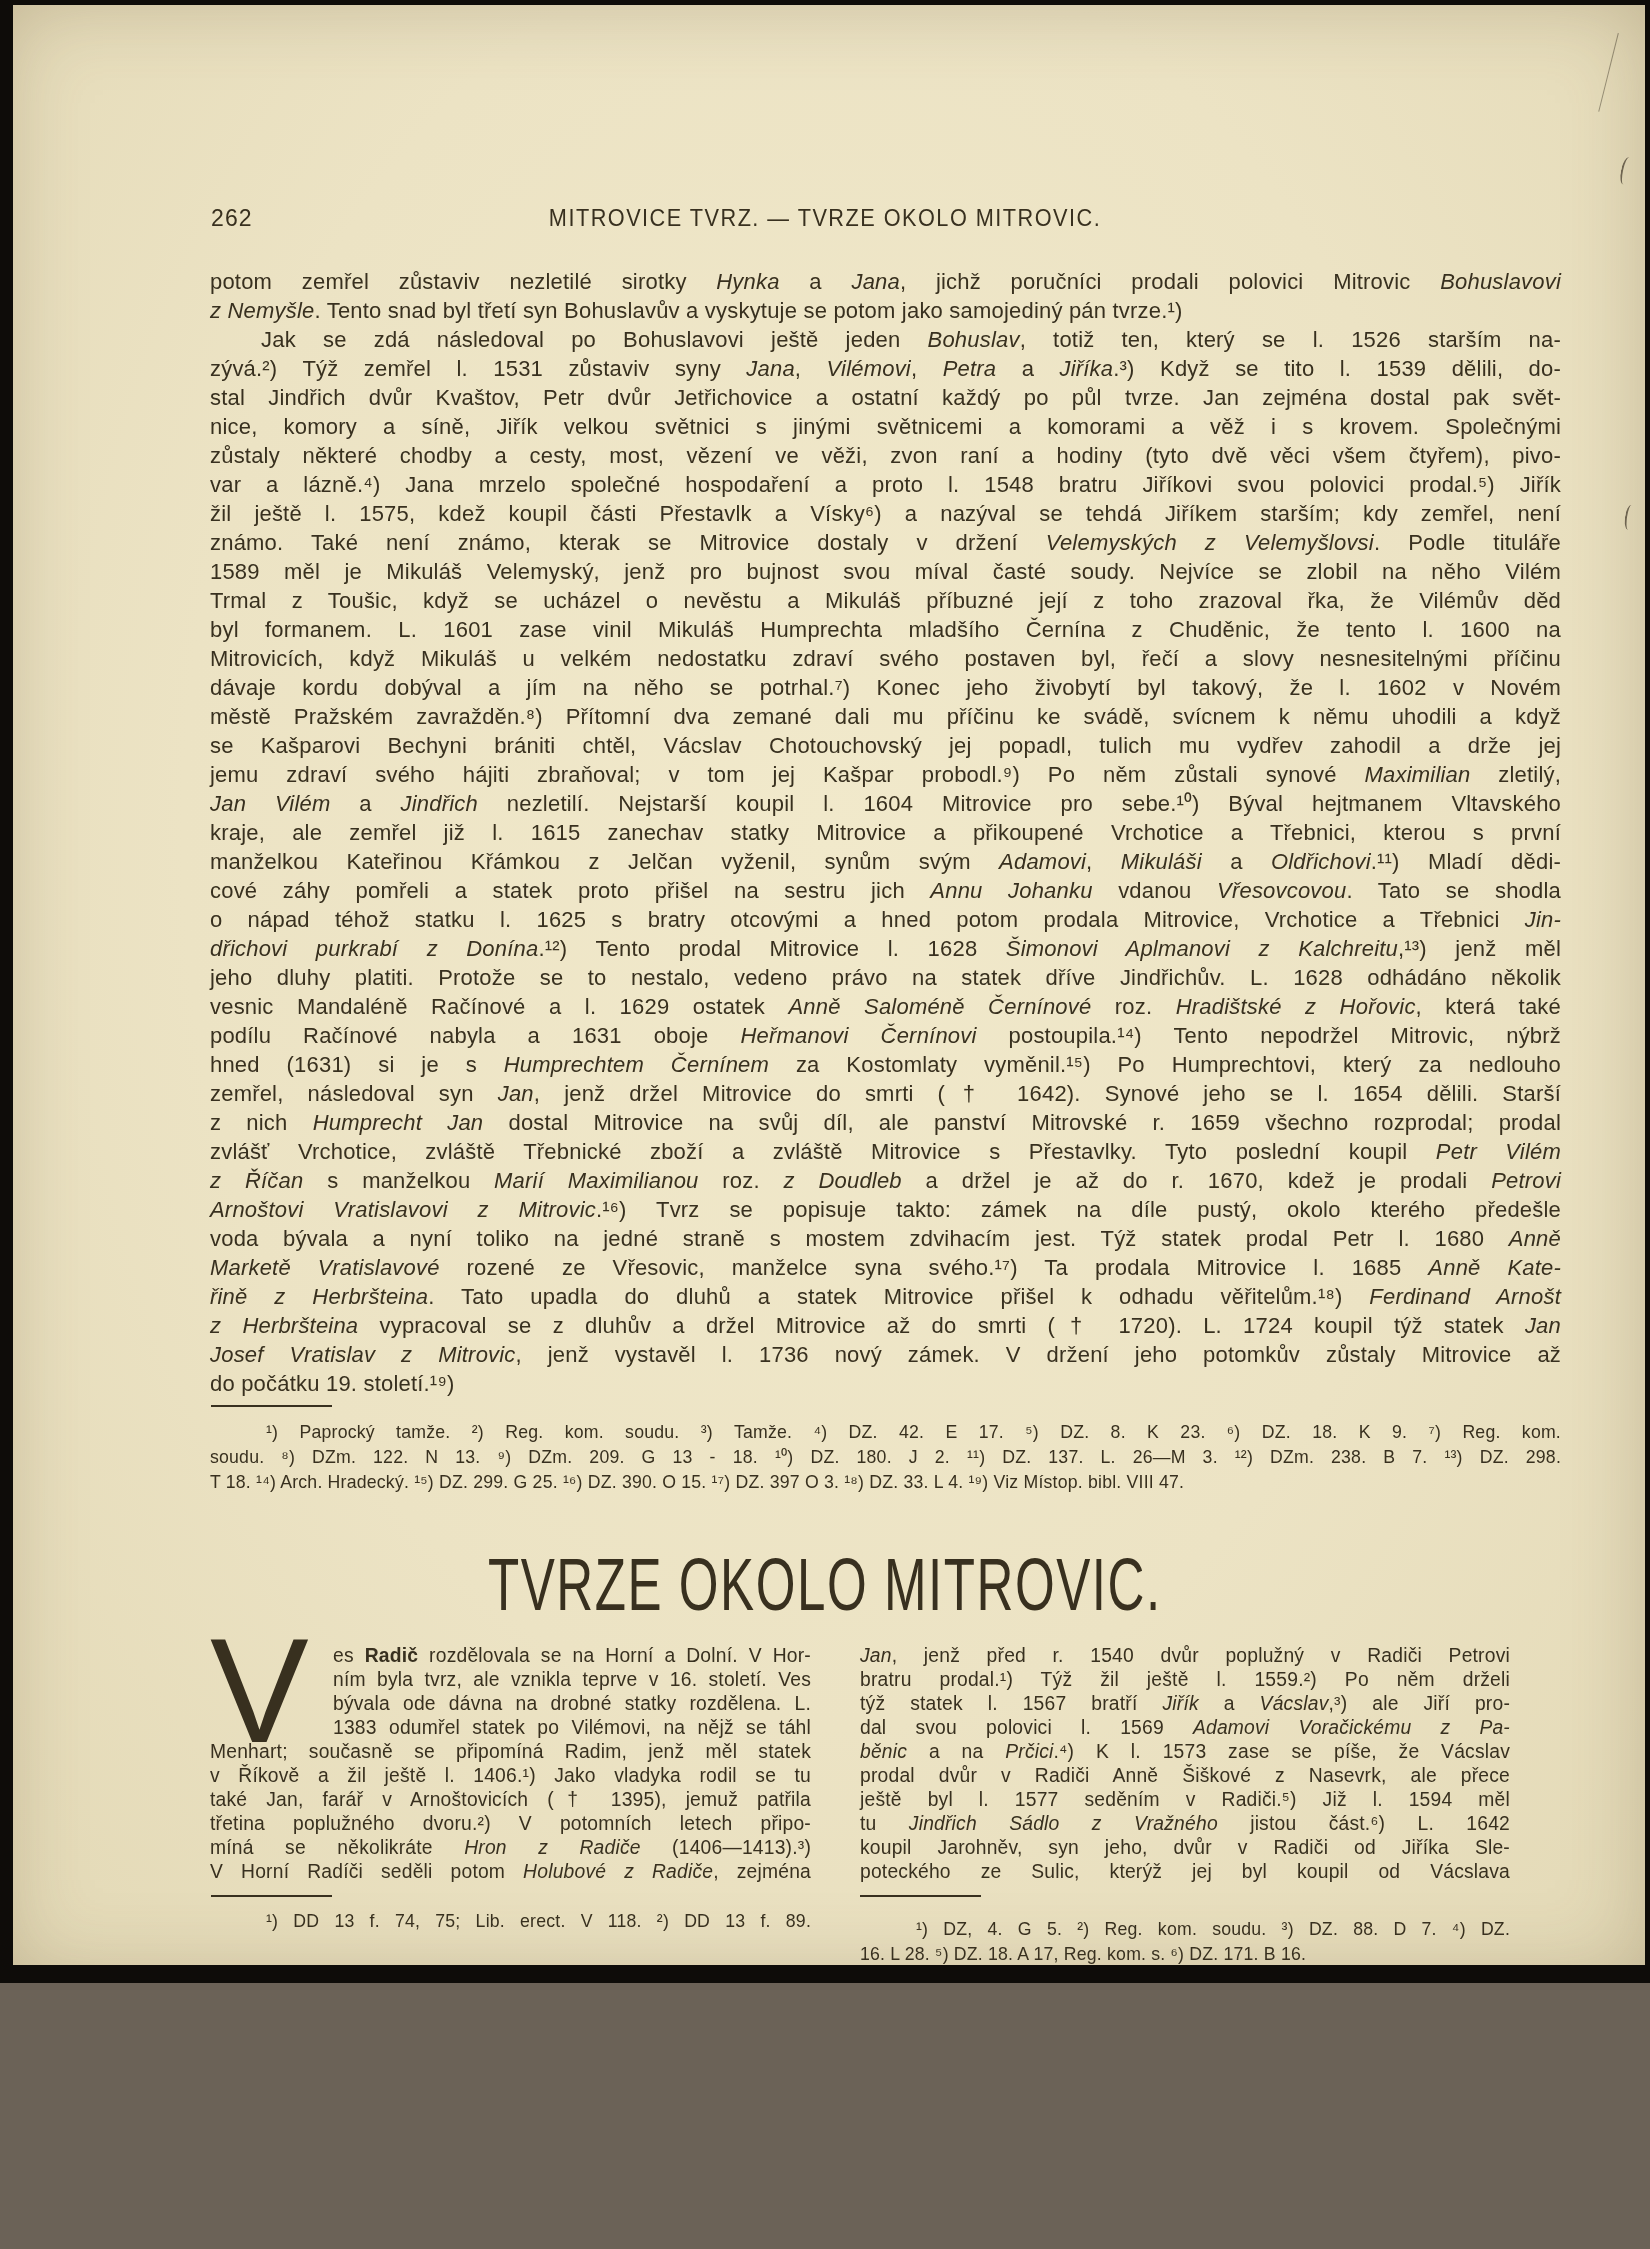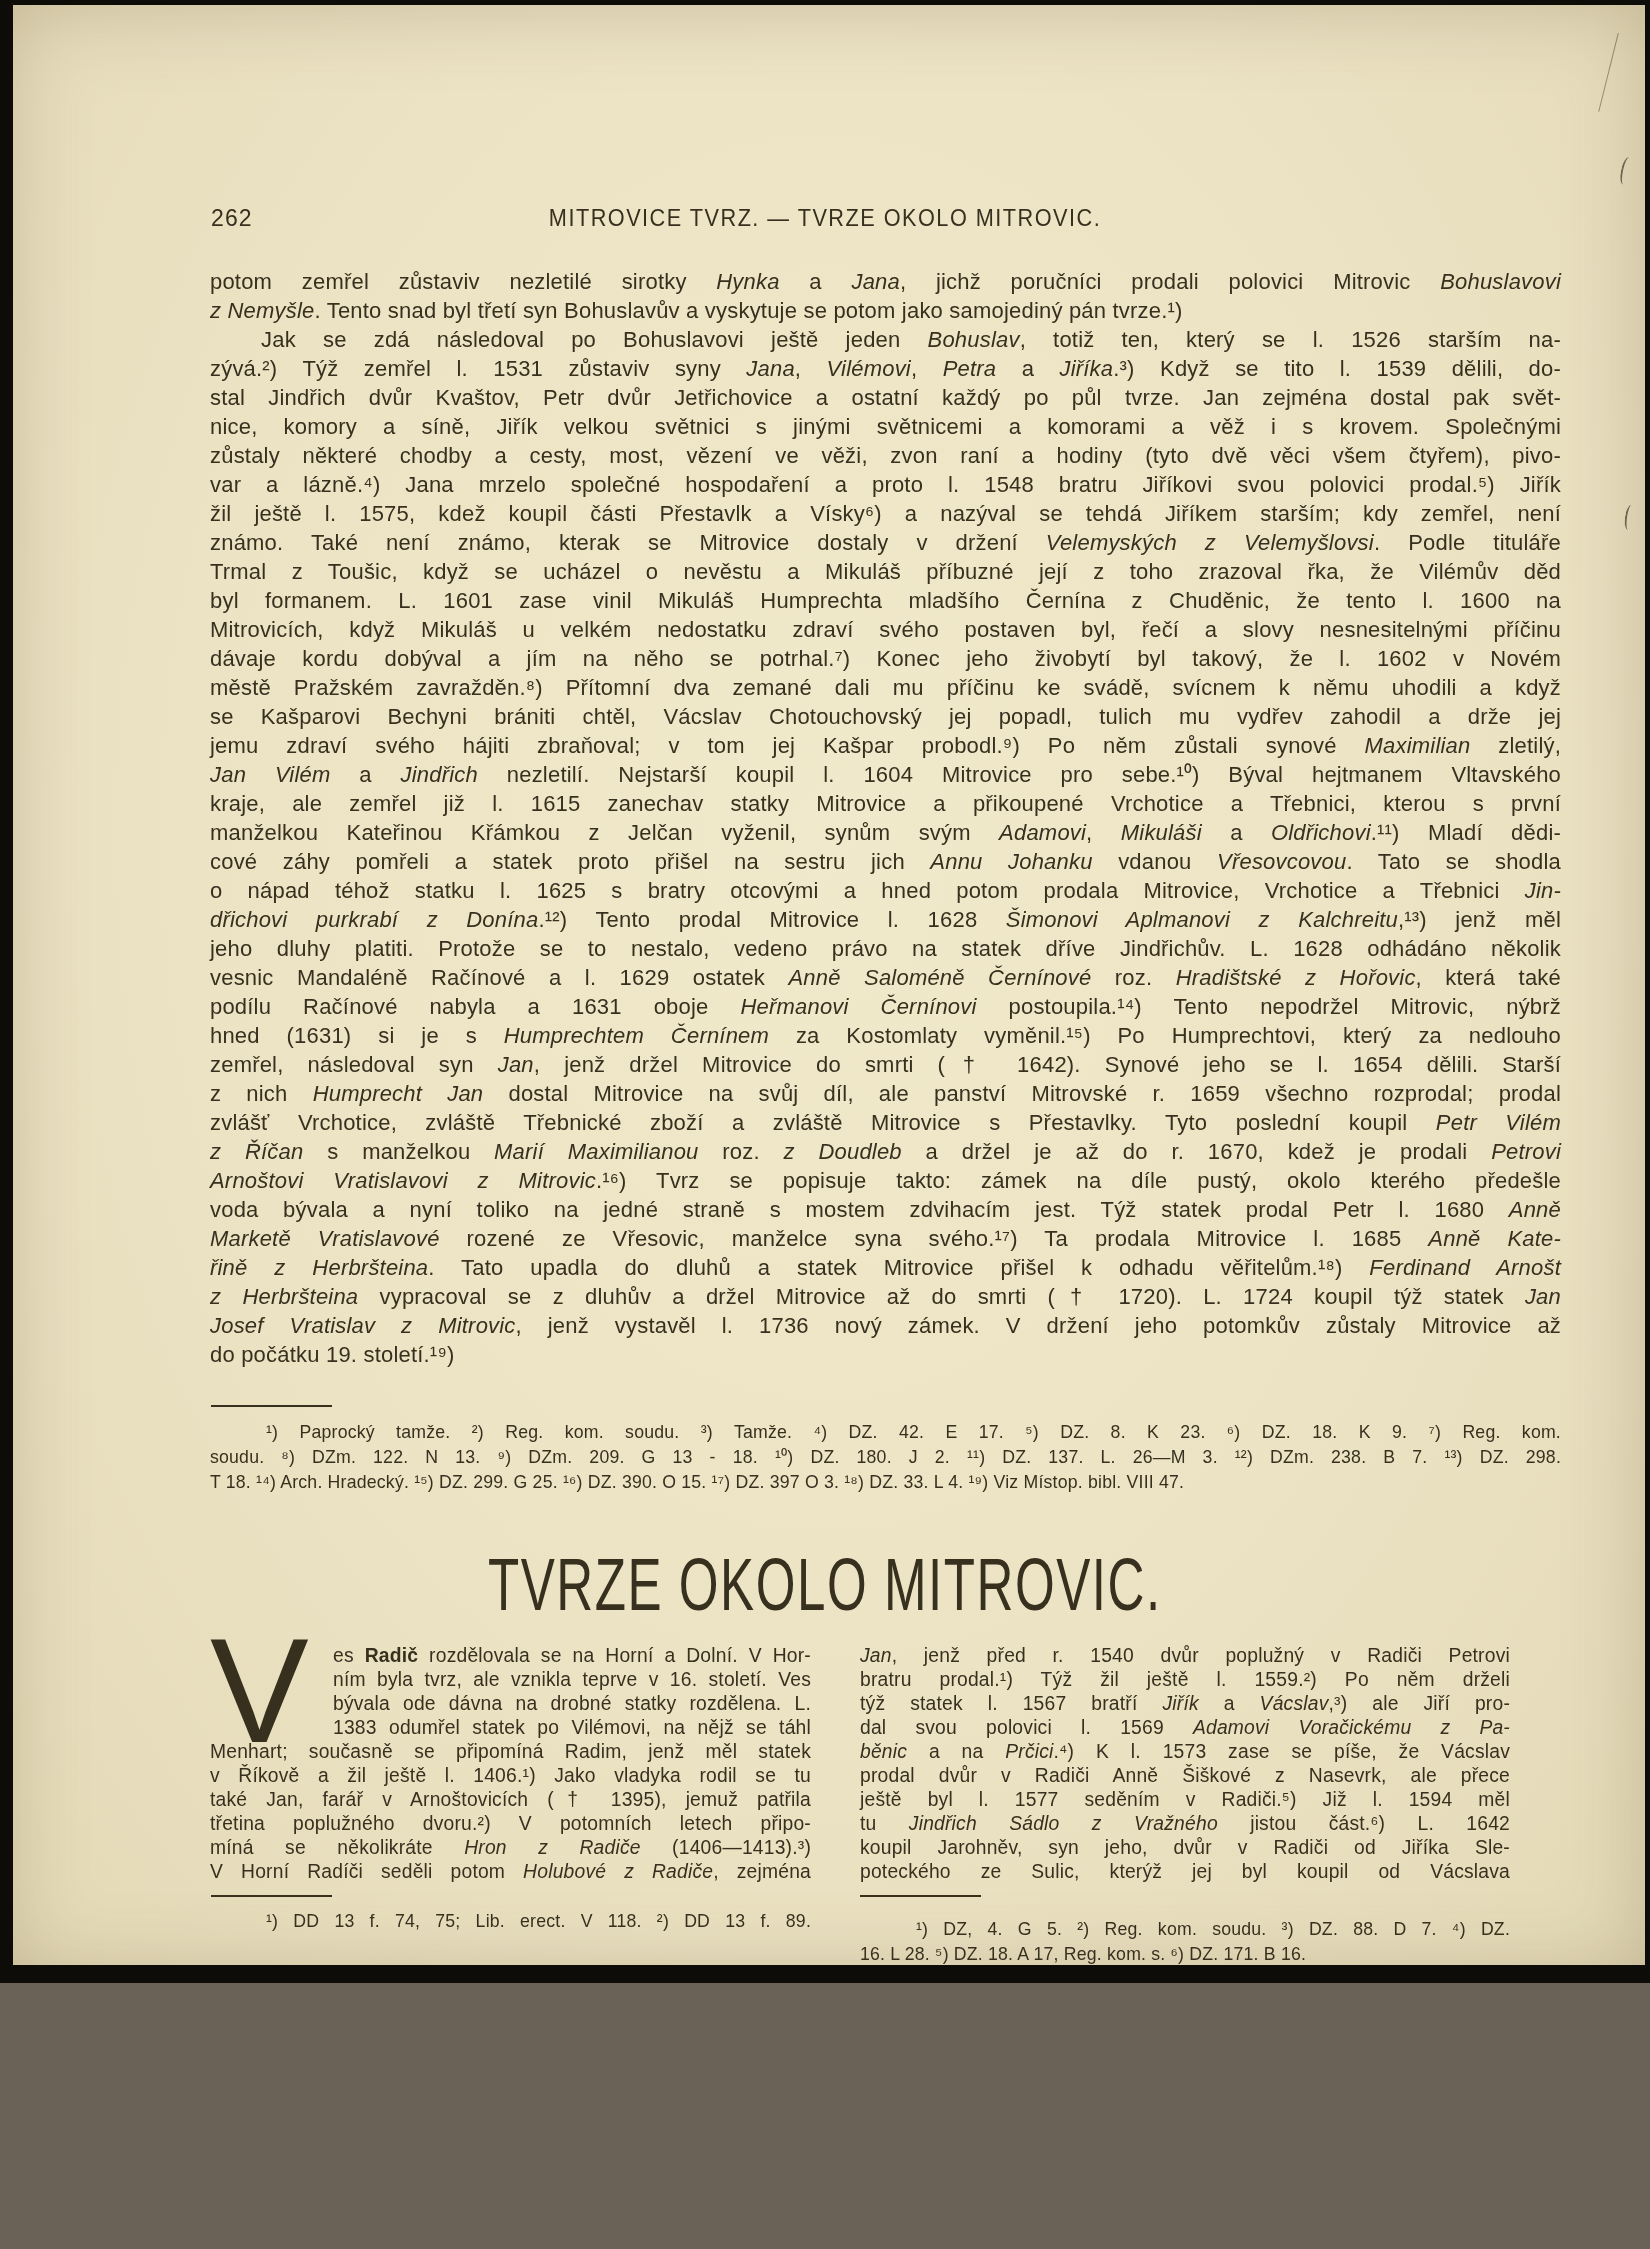--- a/index.html
+++ b/index.html
@@ -81,20 +81,21 @@
       <div class="tline">potom zemřel zůstaviv nezletilé sirotky <i>Hynka</i> a <i>Jana</i>, jichž poručníci prodali polovici Mitrovic <i>Bohuslavovi</i></div>
       <div class="tline flush"><i>z Nemyšle</i>. Tento snad byl třetí syn Bohuslavův a vyskytuje se potom jako samojediný pán tvrze.¹)</div>
       <div class="tline indent">Jak se zdá následoval po Bohuslavovi ještě jeden <i>Bohuslav</i>, totiž ten, který se l. 1526 starším na-</div>
       <div class="tline">zývá.²) Týž zemřel l. 1531 zůstaviv syny <i>Jana</i>, <i>Vilémovi</i>, <i>Petra</i> a <i>Jiříka</i>.³) Když se tito l. 1539 dělili, do-</div>
       <div class="tline">stal Jindřich dvůr Kvaštov, Petr dvůr Jetřichovice a ostatní každý po půl tvrze. Jan zejména dostal pak svět-</div>
       <div class="tline">nice, komory a síně, Jiřík velkou světnici s jinými světnicemi a komorami a věž i s krovem. Společnými</div>
       <div class="tline">zůstaly některé chodby a cesty, most, vězení ve věži, zvon raní a hodiny (tyto dvě věci všem čtyřem), pivo-</div>
       <div class="tline">var a lázně.⁴) Jana mrzelo společné hospodaření a proto l. 1548 bratru Jiříkovi svou polovici prodal.⁵) Jiřík</div>
       <div class="tline">žil ještě l. 1575, kdež koupil části Přestavlk a Vísky⁶) a nazýval se tehdá Jiříkem starším; kdy zemřel, není</div>
       <div class="tline">známo. Také není známo, kterak se Mitrovice dostaly v držení <i>Velemyských z Velemyšlovsi</i>. Podle tituláře</div>
+      <div class="tline">1589 měl je Mikuláš Velemyský, jenž pro bujnost svou míval časté soudy. Nejvíce se zlobil na něho Vilém</div>
       <div class="tline">Trmal z Toušic, když se ucházel o nevěstu a Mikuláš příbuzné její z toho zrazoval řka, že Vilémův děd</div>
       <div class="tline">byl formanem. L. 1601 zase vinil Mikuláš Humprechta mladšího Černína z Chuděnic, že tento l. 1600 na</div>
       <div class="tline">Mitrovicích, když Mikuláš u velkém nedostatku zdraví svého postaven byl, řečí a slovy nesnesitelnými příčinu</div>
       <div class="tline">dávaje kordu dobýval a jím na něho se potrhal.⁷) Konec jeho živobytí byl takový, že l. 1602 v Novém</div>
       <div class="tline">městě Pražském zavražděn.⁸) Přítomní dva zemané dali mu příčinu ke svádě, svícnem k němu uhodili a když</div>
       <div class="tline">se Kašparovi Bechyni brániti chtěl, Vácslav Chotouchovský jej popadl, tulich mu vydřev zahodil a drže jej</div>
       <div class="tline">jemu zdraví svého hájiti zbraňoval; v tom jej Kašpar probodl.⁹) Po něm zůstali synové <i>Maximilian</i> zletilý,</div>
       <div class="tline"><i>Jan Vilém</i> a <i>Jindřich</i> nezletilí. Nejstarší koupil l. 1604 Mitrovice pro sebe.¹⁰) Býval hejtmanem Vltavského</div>
       <div class="tline">kraje, ale zemřel již l. 1615 zanechav statky Mitrovice a přikoupené Vrchotice a Třebnici, kterou s první</div>
       <div class="tline">manželkou Kateřinou Křámkou z Jelčan vyženil, synům svým <i>Adamovi</i>, <i>Mikuláši</i> a <i>Oldřichovi</i>.¹¹) Mladí dědi-</div>

